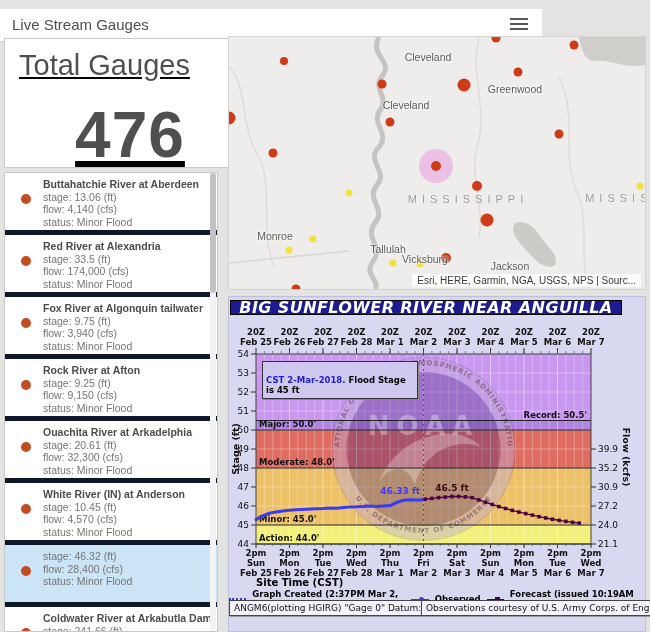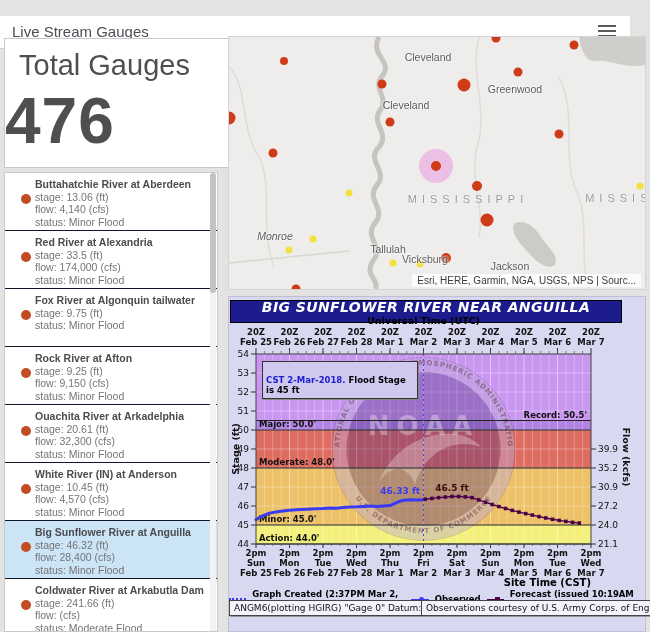--- a/index.html
+++ b/index.html
@@ -1,55 +1,55 @@
 <!DOCTYPE html>
 <html><head>
 <meta charset="utf-8">
 <style>
   html,body{margin:0;padding:0;}
   body{width:650px;height:632px;background:#e3e3e1;font-family:"Liberation Sans",sans-serif;overflow:hidden;position:relative;}
   .panel{position:absolute;background:#fff;border:1px solid #c9c9c9;box-sizing:border-box;}
 
   
-  #app-header{position:absolute;left:0;top:16px;width:630px;height:33px;background:#fff;border-bottom:1px solid #cfcfcf;box-sizing:border-box;}
+  #app-header{position:absolute;left:0;top:9px;width:542px;height:33px;background:#fff;border-bottom:1px solid #cfcfcf;box-sizing:border-box;}
   #app-title{position:absolute;left:12px;top:7px;font-size:15px;color:#4a5056;}
   #menu-icon{position:absolute;right:14px;top:9px;width:18px;height:14px;cursor:pointer;}
   #menu-icon span{display:block;height:2px;background:#5a5a5a;margin-bottom:3px;}
 
   
-  #total-card{left:4px;top:38px;width:252px;height:130px;}
+  #total-card{left:4px;top:38px;width:252px;height:130px;text-decoration:underline;}
   #total-label{font-size:29px;color:#4f4f4f;margin:10px 0 0 14px;}
-  #total-value{font-size:64px;font-weight:bold;color:#4f4f4f;text-align:left;margin-top:2px;letter-spacing:1px;}
+  #total-value{font-size:64px;font-weight:bold;color:#4f4f4f;text-align:center;margin-top:16px;letter-spacing:1px;}
 
   
   #list-card{left:4px;top:172px;width:214px;bottom:0;overflow:hidden;}
-  .g-item{position:relative;height:52px;border-bottom:1px solid #0f172a;padding:5px 14px 0 30px;box-sizing:content-box;cursor:pointer;}
+  .g-item{position:relative;height:52px;border-bottom:5px solid #0f172a;padding:5px 14px 0 38px;box-sizing:content-box;cursor:pointer;}
   .g-item.selected{background:#cbe4f6;}
   .g-dot{position:absolute;left:16px;top:21px;width:10px;height:10px;border-radius:50%;background:#c24d22;}
   .g-name{font-size:10.5px;font-weight:bold;color:#4c4c4c;line-height:12.5px;white-space:nowrap;}
   .g-line{font-size:10.5px;color:#757575;line-height:12.5px;white-space:nowrap;}
   #list-scrollbar{position:absolute;right:1px;top:0;width:6px;bottom:0;background:#f2f2f2;}
   #list-scroll-thumb{position:absolute;left:0;top:0;width:6px;height:120px;background:#c2c2c2;border-radius:3px;}
 
   
   #map-panel{position:absolute;left:228px;top:36px;width:418px;height:254px;background:#efedeb;border:1px solid #d6d4d2;box-sizing:border-box;overflow:hidden;}
   .map-dot{position:absolute;border-radius:50%;transform:translate(-50%,-50%);cursor:pointer;}
   .map-halo{position:absolute;border-radius:50%;transform:translate(-50%,-50%);background:#e9a6e0;opacity:.65;}
   .map-city{position:absolute;transform:translate(-50%,-50%);font-size:10.5px;color:#5c5c5c;text-shadow:0 0 3px #fff,0 0 3px #fff;white-space:nowrap;}
   .map-state{position:absolute;transform:translate(-50%,-50%);font-size:11px;color:#9b9b9b;letter-spacing:5px;text-shadow:0 0 2px #fff;white-space:nowrap;}
   #esri-attr{position:absolute;right:4px;bottom:2px;background:rgba(255,255,255,.8);font-size:10px;color:#3c3c3c;padding:1px 5px;white-space:nowrap;}
 
   
   #chart-panel{position:absolute;left:228px;top:296px;width:418px;height:336px;background:#d8d8f0;border:1px solid #bfbfd8;box-sizing:border-box;}
   #chart-svg{position:absolute;left:0;top:0;}
-  #chart-title-bar{position:absolute;left:1px;top:3px;width:392px;height:23px;background:#1c1c8e;border:1px solid #000;box-sizing:border-box;color:#fff;font-weight:bold;font-style:italic;font-size:14px;text-align:center;line-height:13px;letter-spacing:.4px;font-family:"DejaVu Sans",sans-serif;}
+  #chart-title-bar{position:absolute;left:1px;top:3px;width:392px;height:15px;background:#1c1c8e;border:1px solid #000;box-sizing:border-box;color:#fff;font-weight:bold;font-style:italic;font-size:16px;text-align:center;line-height:13px;letter-spacing:.4px;font-family:"DejaVu Sans",sans-serif;}
   #utc-label{position:absolute;left:27px;top:18px;width:335px;text-align:center;font-size:9.5px;font-weight:bold;color:#000;font-family:"DejaVu Sans",sans-serif;}
   #anno-box{position:absolute;left:33px;top:64px;width:148px;background:#cfc9ef;border:1px solid #333;box-shadow:1px 1px 0 #888;padding:2px 3px;font-size:8.5px;font-weight:bold;line-height:10.5px;font-family:"DejaVu Sans",sans-serif;}
   .anno-blue{color:#2020d0;} .anno-black{color:#000;}
-  #site-time-label{position:absolute;left:27px;top:280px;width:335px;text-align:right;font-size:10px;font-weight:bold;color:#000;font-family:"DejaVu Sans",sans-serif;}
+  #site-time-label{position:absolute;left:27px;top:280px;width:335px;text-align:left;font-size:10px;font-weight:bold;color:#000;font-family:"DejaVu Sans",sans-serif;}
   #chart-legend{position:absolute;left:0;top:292px;width:418px;display:flex;justify-content:center;align-items:center;gap:6px;font-size:8.5px;font-weight:bold;color:#000;font-family:"DejaVu Sans",sans-serif;}
   .lg-dotted{width:20px;border-top:2px dotted #3a3af2;}
   .lg-mark{position:relative;width:20px;height:7px;}
   .lg-mark .ln{position:absolute;left:0;right:0;top:3px;height:2px;}
   .lg-mark .dot{position:absolute;left:8px;top:1px;width:5px;height:5px;border-radius:50%;}
   .lg-mark .sq{position:absolute;left:8px;top:1px;width:5px;height:5px;}
   .footnote{position:absolute;top:303px;background:#f4f2fc;border:1px solid #444;box-shadow:1px 1px 0 #999;font-size:9px;color:#111;padding:2px 4px;white-space:nowrap;font-family:"DejaVu Sans",sans-serif;}
   #footnote-left{left:0px;} #footnote-right{left:192px;}
 </style>
 </head>
@@ -82,20 +82,21 @@
         <span class="g-dot"></span>
         <div class="g-name">Red River at Alexandria</div>
         <div class="g-line">stage: 33.5 (ft)</div>
         <div class="g-line">flow: 174,000 (cfs)</div>
         <div class="g-line">status: Minor Flood</div>
       </div>
       <div class="g-item">
         <span class="g-dot"></span>
         <div class="g-name">Fox River at Algonquin tailwater</div>
         <div class="g-line">stage: 9.75 (ft)</div>
+        <div class="g-line">flow: 3,940 (cfs)</div>
         <div class="g-line">status: Minor Flood</div>
       </div>
       <div class="g-item">
         <span class="g-dot"></span>
         <div class="g-name">Rock River at Afton</div>
         <div class="g-line">stage: 9.25 (ft)</div>
         <div class="g-line">flow: 9,150 (cfs)</div>
         <div class="g-line">status: Minor Flood</div>
       </div>
       <div class="g-item">
@@ -107,21 +108,20 @@
       </div>
       <div class="g-item">
         <span class="g-dot"></span>
         <div class="g-name">White River (IN) at Anderson</div>
         <div class="g-line">stage: 10.45 (ft)</div>
         <div class="g-line">flow: 4,570 (cfs)</div>
         <div class="g-line">status: Minor Flood</div>
       </div>
       <div class="g-item selected">
         <span class="g-dot"></span>
-        <div class="g-name">Big Sunflower River at Anguilla</div>
         <div class="g-line">stage: 46.32 (ft)</div>
         <div class="g-line">flow: 28,400 (cfs)</div>
         <div class="g-line">status: Minor Flood</div>
       </div>
       <div class="g-item">
         <span class="g-dot"></span>
         <div class="g-name">Coldwater River at Arkabutla Dam</div>
         <div class="g-line">stage: 241.66 (ft)</div>
         <div class="g-line">flow: (cfs)</div>
         <div class="g-line">status: Moderate Flood</div>
@@ -164,21 +164,21 @@
       <div class="map-dot" style="left: 411px; top: 149px; width: 7px; height: 7px; background: rgb(242, 224, 60);"></div>
       <div class="map-dot" style="left: 84px; top: 202px; width: 7px; height: 7px; background: rgb(242, 224, 60);"></div>
       <div class="map-dot" style="left: 60px; top: 213px; width: 7px; height: 7px; background: rgb(242, 224, 60);"></div>
       <div class="map-dot" style="left: 164px; top: 226px; width: 7px; height: 7px; background: rgb(242, 224, 60);"></div>
       <div class="map-dot" style="left: 191px; top: 227px; width: 7px; height: 7px; background: rgb(242, 224, 60);"></div>
       <div class="map-halo" style="left: 207px; top: 129px; width: 34px; height: 34px; background: rgb(233, 166, 224);"></div>
       <div class="map-dot" style="left: 207px; top: 129px; width: 10px; height: 10px; background: rgb(207, 58, 23);"></div>
       <div class="map-city" style="left: 199px; top: 20px;">Cleveland</div>
       <div class="map-city" style="left: 177px; top: 68px;">Cleveland</div>
       <div class="map-city" style="left: 286px; top: 52px;">Greenwood</div>
-      <div class="map-city" style="left: 46px; top: 199px; font-style: italic;">Monroe</div>
+      <div class="map-city" style="left: 46px; top: 199px;">Monroe</div>
       <div class="map-city" style="left: 159px; top: 212px;">Tallulah</div>
       <div class="map-city" style="left: 196px; top: 222px;">Vicksburg</div>
       <div class="map-city" style="left: 281px; top: 229px;">Jackson</div>
       <div class="map-state" style="left: 239px; top: 162px;">MISSISSIPPI</div>
       <div class="map-state" style="left: 396px; top: 161px;">MISSISS</div>
     </div>
   <div id="esri-attr">Esri, HERE, Garmin, NGA, USGS, NPS | Sourc...</div>
 </div>
 
 <div id="chart-panel">
@@ -473,21 +473,20 @@
       <line x1="311.75" y1="247" x2="311.75" y2="249" stroke="#555" stroke-width="0.7"></line>
       <line x1="320.125" y1="247" x2="320.125" y2="249" stroke="#555" stroke-width="0.7"></line>
       <line x1="328.5" y1="247" x2="328.5" y2="249" stroke="#555" stroke-width="0.7"></line>
       <line x1="336.875" y1="247" x2="336.875" y2="249" stroke="#555" stroke-width="0.7"></line>
       <line x1="345.25" y1="247" x2="345.25" y2="249" stroke="#555" stroke-width="0.7"></line>
       <line x1="353.625" y1="247" x2="353.625" y2="249" stroke="#555" stroke-width="0.7"></line>
       <text x="10" y="152" text-anchor="middle" transform="rotate(-90 10 152)" style="font-family:DejaVu Sans,sans-serif;font-size:9.5px;font-weight:bold;fill:#111">Stage (ft)</text>
       <text x="394" y="160" text-anchor="middle" transform="rotate(90 394 160)" style="font-family:DejaVu Sans,sans-serif;font-size:9.5px;font-weight:bold;fill:#111">Flow (kcfs)</text>
     </svg>
   <div id="chart-title-bar">BIG SUNFLOWER RIVER NEAR ANGUILLA</div>
-  <div id="utc-label">Universal Time (UTC)</div>
   <div id="anno-box">
     <br>
     <span class="anno-blue">CST 2-Mar-2018.</span><span class="anno-black"> Flood Stage is 45 ft</span>
   </div>
   <div id="site-time-label">Site Time (CST)</div>
   <div id="chart-legend">
     <span class="lg-dotted"></span>
     <span>Graph Created (2:37PM Mar 2, 2018)</span>
     <span class="lg-mark">
         <span class="ln" style="background:#3a3af2"></span>

